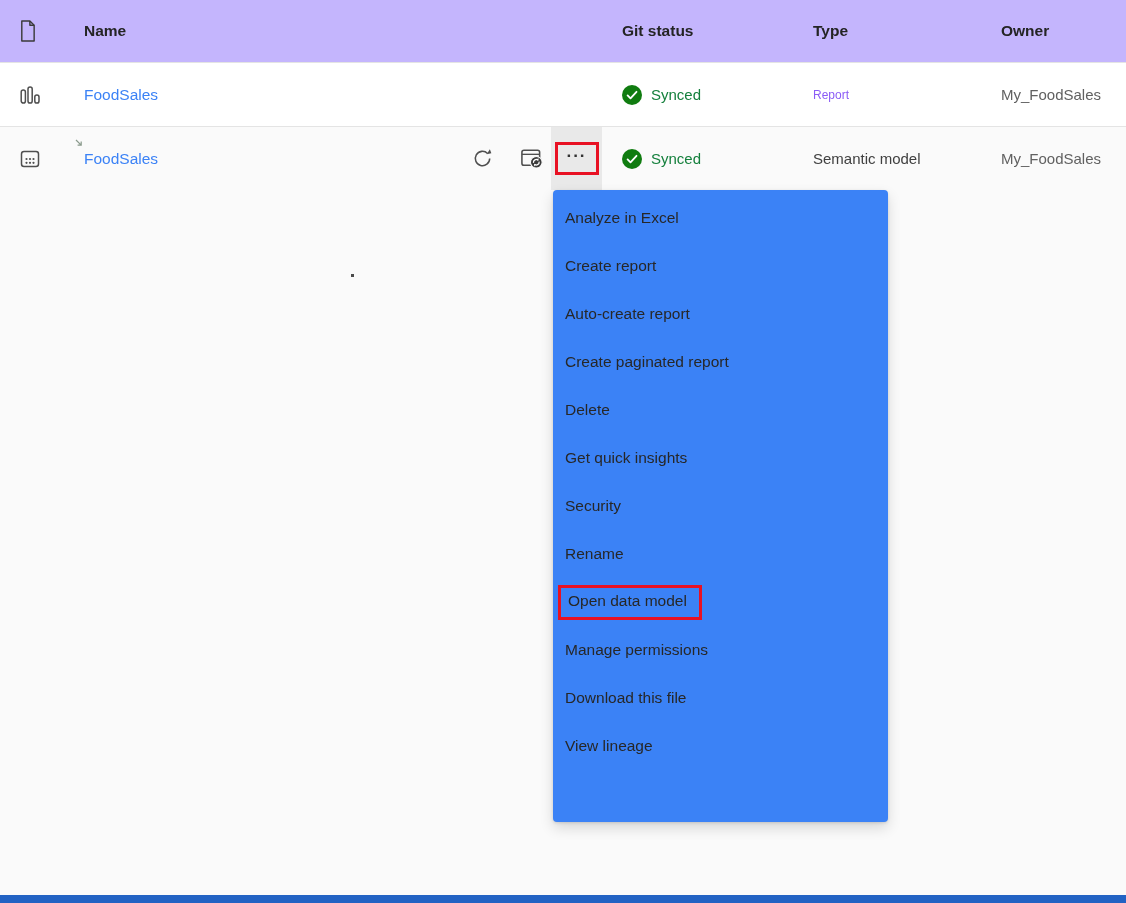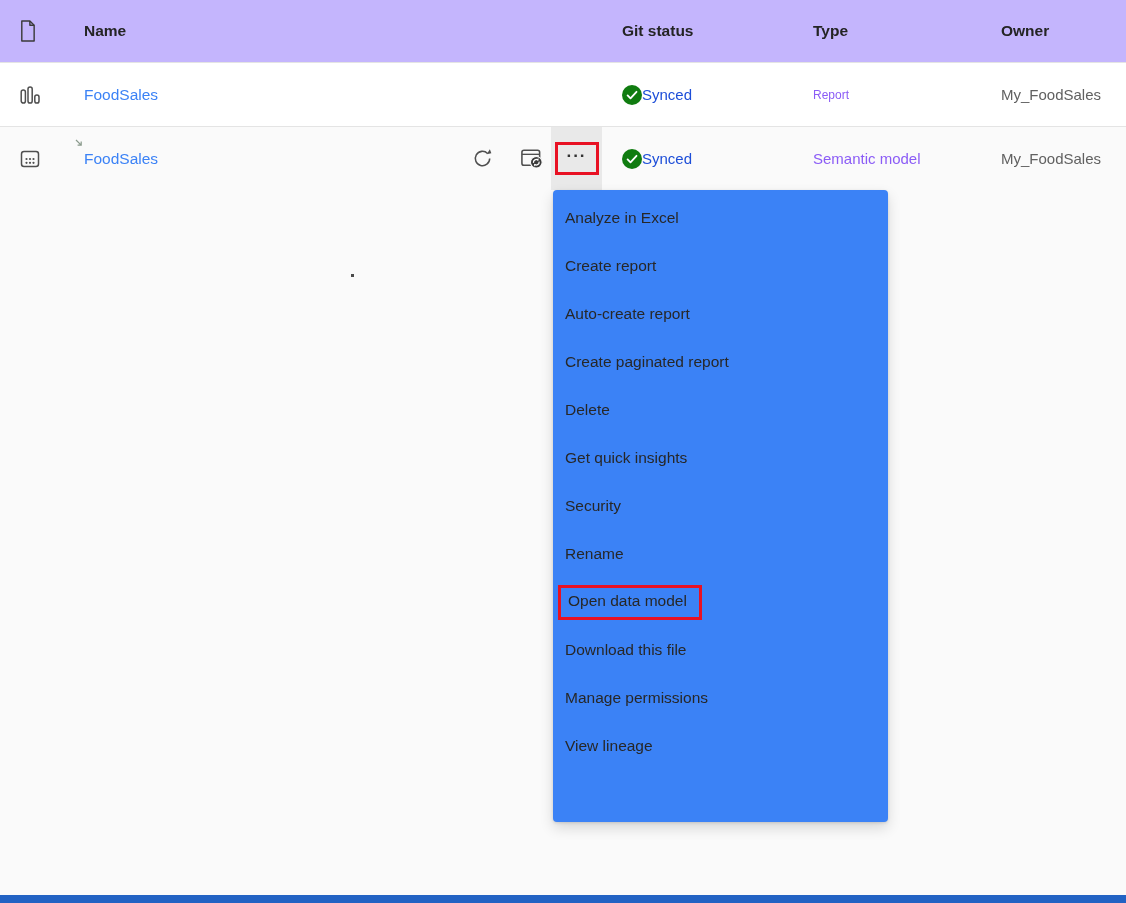--- a/index.html
+++ b/index.html
@@ -13,23 +13,23 @@
   .hdr { top:0; height:63px; background:#c4b5fd; border-bottom:1px solid #e4e4e4; }
   .r1  { top:63px; height:64px; background:#ffffff; border-bottom:1px solid #e4e4e4; }
   .r2  { top:127px; height:63px; background:#fafafa; }
   .cell { position:absolute; top:0; height:100%; display:flex; align-items:center; }
   .c-icon { left:18px; }
   .c-name { left:84px; font-size:15.5px; color:#3b82f6; }
   .c-git  { left:622px; }
   .c-type { left:813px; }
   .c-owner{ left:1001px; }
   .hdr .cell { font-weight:700; font-size:15.5px; color:#242424; }
-  .badge { display:flex; align-items:center; font-size:15px; color:#1d4ed8; }
+  .badge { display:flex; align-items:center; gap:9px; font-size:15px; color:#15803d; }
   .type-report { font-size:12px; color:#8b5cf6; }
-  .type-sm { font-size:15px; color:#8b5cf6; }
+  .type-sm { font-size:15px; color:#404040; }
   .owner-txt { font-size:15px; color:#616161; }
   svg { display:block; }
 
   .shortcut-arrow { position:absolute; left:74px; top:11px; }
 
   .act { position:absolute; top:0; height:100%; display:flex; align-items:center; justify-content:center; }
   .act-refresh { left:468px; width:28px; }
   .act-sched   { left:516px; width:30px; }
   .more-cell { position:absolute; left:551px; top:0; width:51px; height:63px;
                background:#e9e9e9; display:flex; align-items:center; justify-content:center; }
@@ -149,19 +149,19 @@
   <div class="menu-item">Create report</div>
   <div class="menu-item">Auto-create report</div>
   <div class="menu-item">Create paginated report</div>
   <div class="menu-item">Delete</div>
   <div class="menu-item">Get quick insights</div>
   <div class="menu-item">Security</div>
   <div class="menu-item">Rename</div>
   <div class="menu-item">
     <span class="red-box">Open data model</span>
   </div>
+  <div class="menu-item">Manage permissions</div>
   <div class="menu-item">Download this file</div>
-  <div class="menu-item">Manage permissions</div>
   <div class="menu-item">View lineage</div>
 </div>
 
 <div class="stray-dot"></div>
 <div class="bottom-bar"></div>
 
 </body></html>

